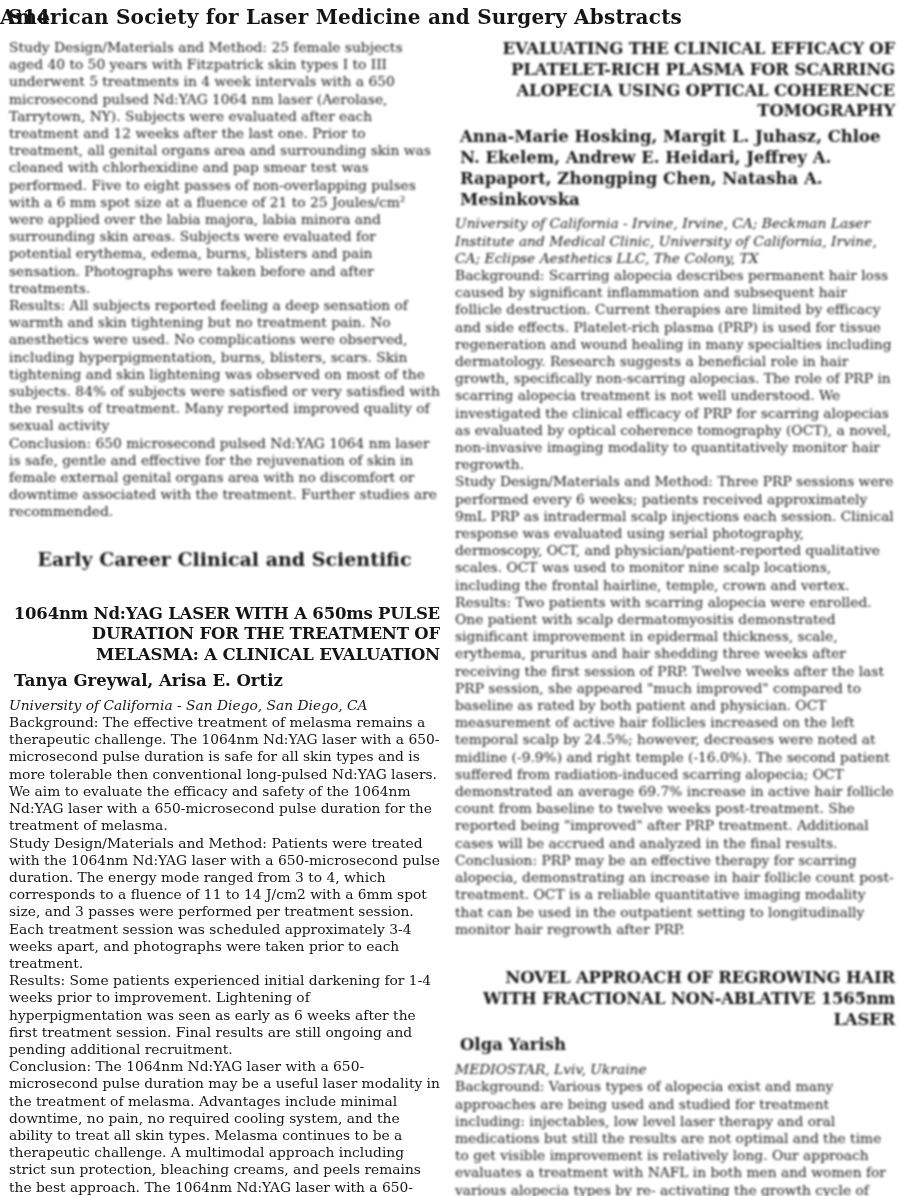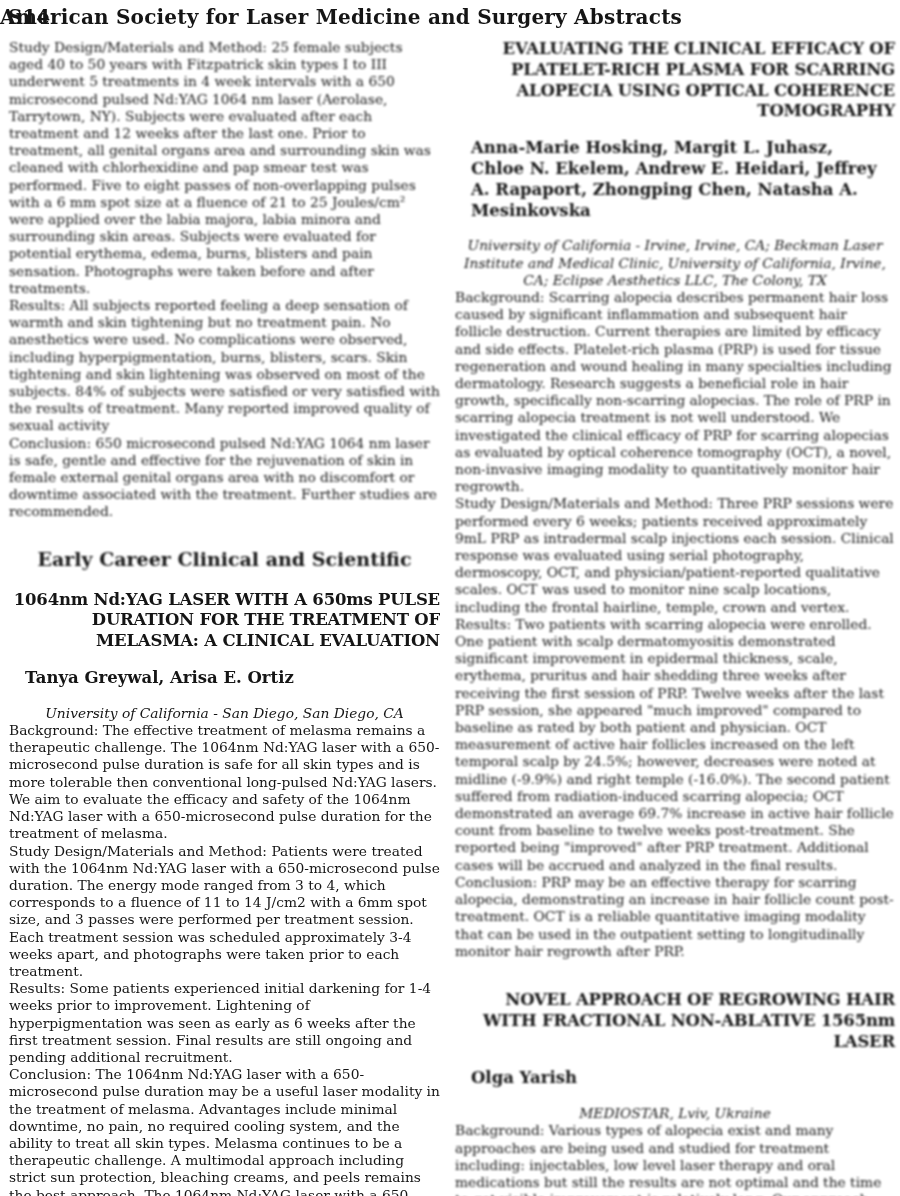--- a/index.html
+++ b/index.html
@@ -46,42 +46,41 @@
     font-size: 13.8px;
     line-height: 17.2px;
     text-align: left;
   }
   .para-label { font-weight: normal; }
 
   .session-heading {
     text-align: center;
     font-weight: bold;
     font-size: 19px;
-    margin: 27px 0 20px 0;
+    margin: 27px 0 34px 0;
   }
   .abs-title {
     margin: 0;
     font-weight: bold;
     font-size: 16.5px;
     line-height: 20.8px;
     letter-spacing: -0.2px;
     text-align: right;
   }
   .abs-authors {
-    margin: 16px;
+    margin: 5px;
     font-weight: bold;
     font-size: 16.5px;
     line-height: 20.8px;
   }
   .abs-affil {
     margin: 0;
     font-style: italic;
     font-size: 13.8px;
     line-height: 17.2px;
-    text-align: center;
   }
   .abstract-gap { margin-top: 30px; }
 </style>
 </head>
 <body>
 
 <div class="page-header">
   <span class="page-num">S14</span>
   <div class="journal-title">American Society for Laser Medicine and Surgery Abstracts</div>
 </div>

